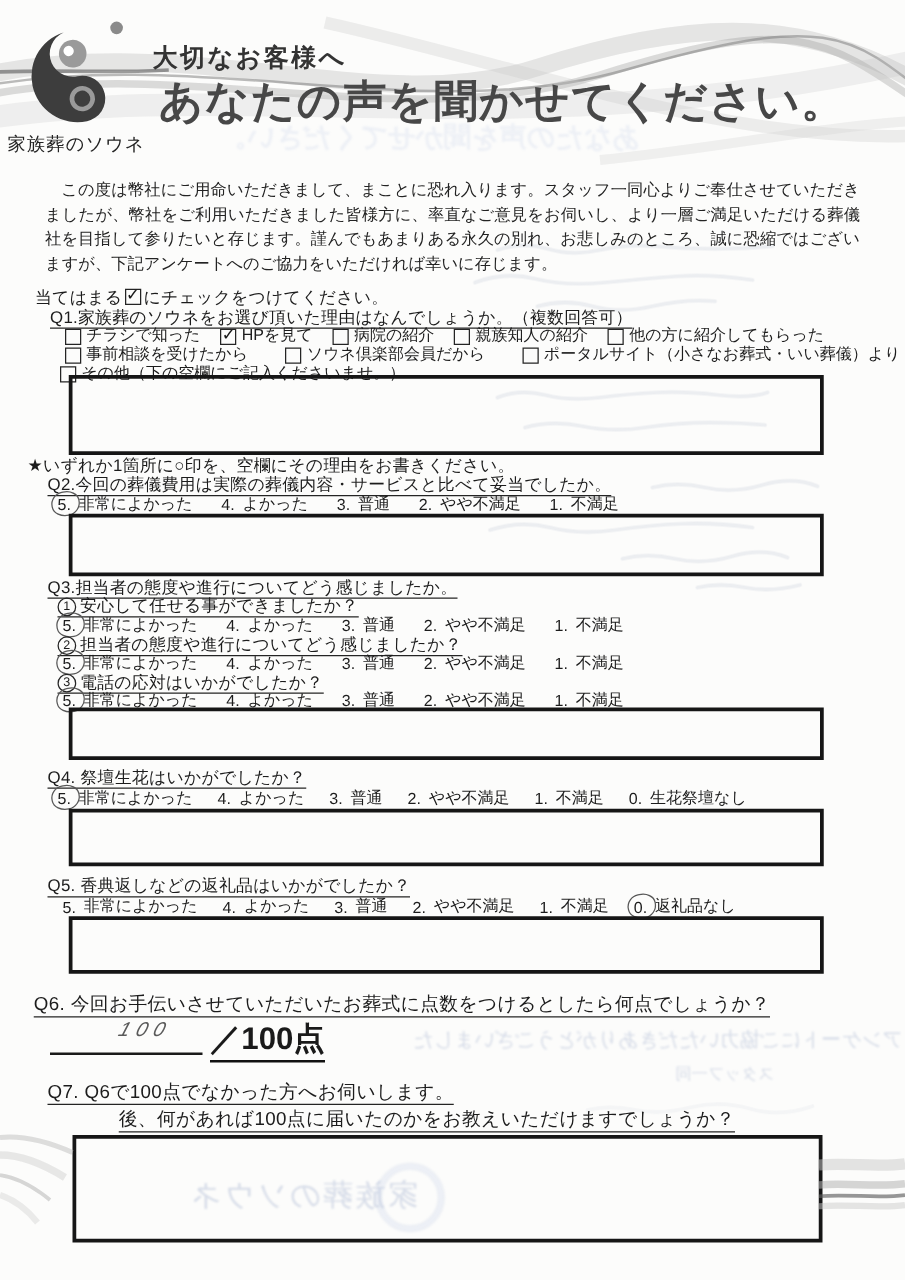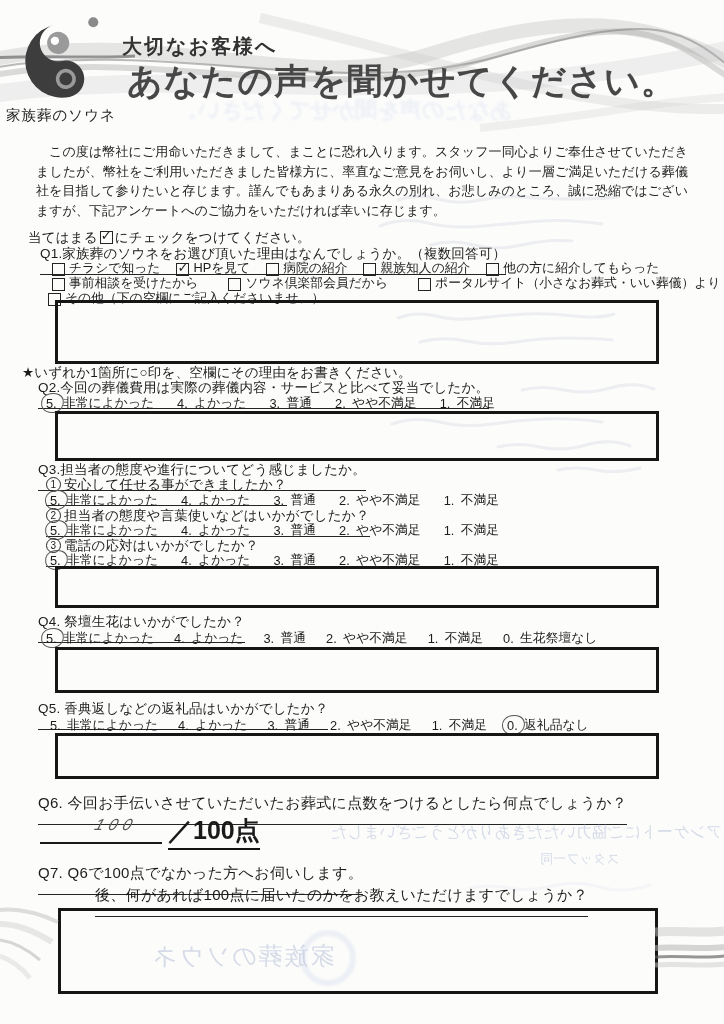--- a/index.html
+++ b/index.html
@@ -1,19 +1,19 @@
 <!DOCTYPE html>
 <html><head>
 <meta charset="utf-8">
 <style>
   html,body{margin:0;padding:0;background:#e9e9e7;}
   .page{position:relative;width:724px;height:1024px;margin:0 auto;background:#fcfcfb;
         font-family:"Liberation Sans","DejaVu Sans",sans-serif;color:#1c1c1c;overflow:hidden;}
   .abs{position:absolute;}
-  .ul{border-bottom:1.4px solid #242424;padding-bottom:13px;}
+  .ul{border-bottom:1.4px solid #242424;padding-bottom:1px;}
   .qlabel{font-size:13.5px;white-space:nowrap;letter-spacing:.2px;}
   .qlabel-big{font-size:15px;white-space:nowrap;letter-spacing:.3px;}
   .introp{font-size:13px;line-height:19.5px;text-align:justify;text-indent:1em;color:#232323;}
   .box{position:absolute;border:3px solid #161616;background:transparent;}
   .optrow{position:absolute;display:flex;gap:23px;font-size:12.8px;white-space:nowrap;align-items:baseline;}
   .optrow.g16{gap:16px;} .optrow.g30{gap:30px;} .optrow.g20{gap:20px;}
   .opt{display:inline-flex;align-items:center;}
   .num{display:inline-block;position:relative;margin-right:4px;min-width:13px;}
   .num.circled::before{content:"";position:absolute;left:-5px;top:-3px;width:21px;height:18px;
      border:1.6px solid #585858;border-radius:55% 62% 58% 65% / 60% 55% 64% 58%;
@@ -177,21 +177,21 @@
     <span class="opt">
         <span class="num">2.</span>
         <span>やや不満足</span>
       </span>
     <span class="opt">
         <span class="num">1.</span>
         <span>不満足</span>
       </span>
   </div>
 
-  <div class="abs qlabel" style="left:46px;top:507px;"><span class="ul"><span class="circnum">2</span><span>担当者の態度や言葉使いなどはいかがでしたか？</span></span></div>
+  <div class="abs qlabel" style="left:46px;top:507px;"><span class="ul"><span class="circnum">2</span><span>担当者の態度や進行についてどう感じましたか？</span></span></div>
   <div class="optrow" style="left:50px;top:522px;">
     <span class="opt">
         <span class="num circled">5.</span>
         <span>非常によかった</span>
       </span>
     <span class="opt">
         <span class="num">4.</span>
         <span>よかった</span>
       </span>
     <span class="opt">
@@ -284,21 +284,21 @@
         <span class="num">1.</span>
         <span>不満足</span>
       </span>
     <span class="opt">
         <span class="num circled">0.</span>
         <span>返礼品なし</span>
       </span>
   </div>
   <div class="box" style="left:55px;top:733px;width:598px;height:40px;"></div>
 
-  <div class="abs qlabel-big" style="left:38px;top:794px;"><span class="ul">Q6. 今回お手伝いさせていただいたお葬式に点数をつけるとしたら何点でしょうか？</span></div>
+  <div class="abs qlabel-big" style="left:27px;top:794px;"><span class="ul">Q6. 今回お手伝いさせていただいたお葬式に点数をつけるとしたら何点でしょうか？</span></div>
   <div class="abs bleed mirror" style="left:330px;top:822px;font-size:16px;">アンケートにご協力いただきありがとうございました</div>
   <div class="abs bleed mirror" style="left:540px;top:850px;font-size:13px;">スタッフ一同</div>
   <div class="abs" style="left:40px;top:812px;width:300px;height:45px;">
     <span class="abs score-hand" style="left:55px;top:4px;">100</span>
     <span class="abs score-blank" style="left:0;top:30px;"></span>
     <span class="abs denom" style="left:128px;top:2px;">／100点</span>
   </div>
 
   <div class="abs qlabel-big" style="left:38px;top:864px;"><span class="ul">Q7. Q6で100点でなかった方へお伺いします。</span></div>
   <div class="abs qlabel-big" style="left:95px;top:886px;"><span class="ul">後、何があれば100点に届いたのかをお教えいただけますでしょうか？</span></div>

